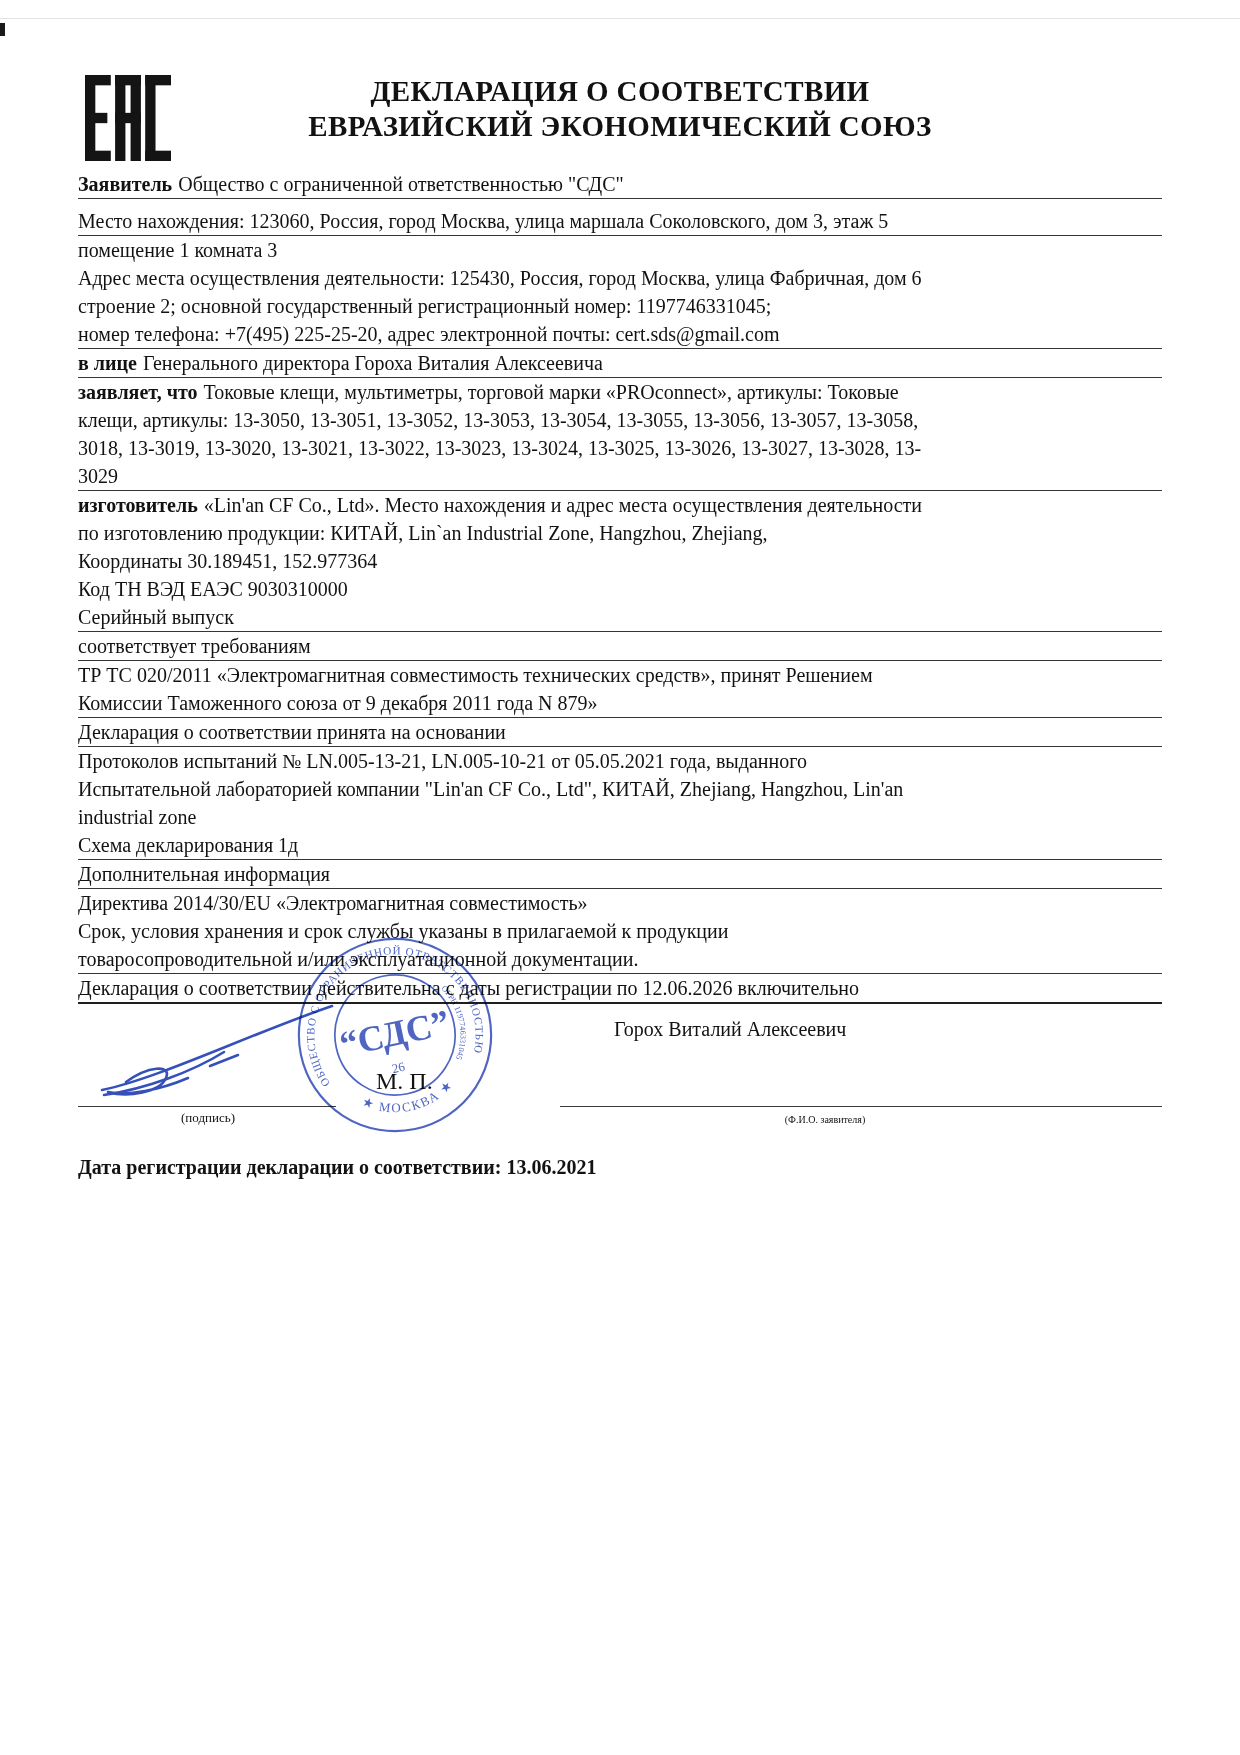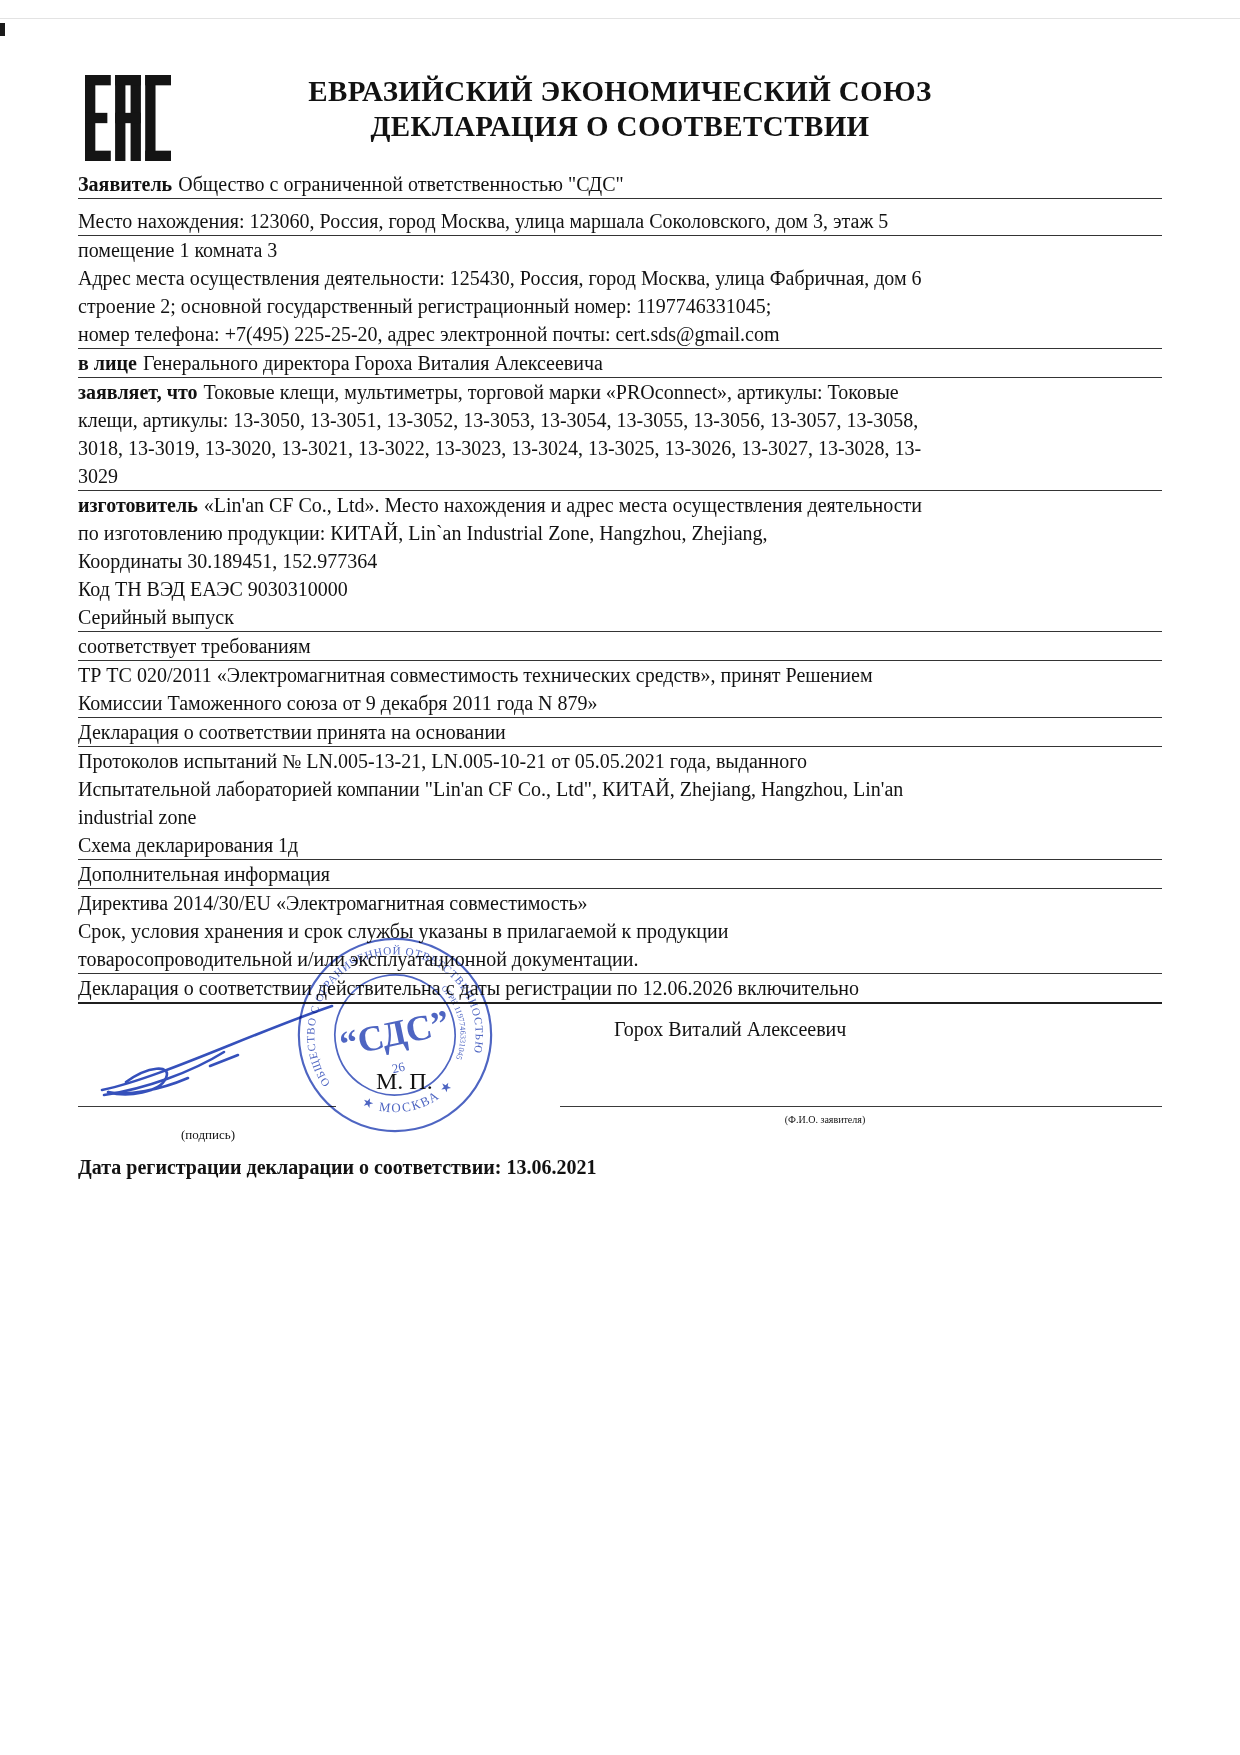--- a/index.html
+++ b/index.html
@@ -20,21 +20,21 @@
   .row { font-size: 20px; line-height: 28px; white-space: nowrap; }
   .ul  { border-bottom: 1.5px solid #343434; }
   .ul2 { border-bottom: 2px solid #1f1f1f; }
   .lbl { font-weight: bold; margin-right: .3em; }
   .hdr { font-weight: normal; }
   .gap8 { margin-top: 8px; }
 
   .sig-area { position: relative; height: 130px; margin-top: 6px; }
   .sig-svg  { position: absolute; left: 12px; top: -16px; mix-blend-mode: multiply; }
   .sig-line { position: absolute; left: 0; top: 96px; width: 258px; border-bottom: 1.5px solid #3a3a3a; }
-  .sig-caption { position: absolute; left: 60px; top: 117px; width: 140px; text-align: center; font-size: 13px; }
+  .sig-caption { position: absolute; left: 60px; top: 100px; width: 140px; text-align: center; font-size: 13px; }
   .mp { position: absolute; left: 298px; top: 58px; font-size: 24px; }
   .stamp { position: absolute; left: 214px; top: -78px; width: 206px; height: 206px; mix-blend-mode: multiply; opacity: .92; }
   .fio-name { position: absolute; left: 536px; top: 8px; font-size: 20px; }
   .fio-line { position: absolute; left: 482px; top: 96px; width: 602px; border-bottom: 1.5px solid #3a3a3a; }
   .fio-caption { position: absolute; left: 482px; top: 104px; width: 530px; text-align: center; font-size: 10px; }
 
   .reg  { font-size: 20px; font-weight: bold; margin-top: 20px; white-space: nowrap; }
   .date { font-size: 20px; font-weight: bold; margin-top: 16px; white-space: nowrap; }
 
   .stamp text { font-family: "Liberation Serif", serif; }
@@ -58,22 +58,22 @@
             <rect x="53" y="0" width="12" height="100"></rect>
             <rect x="35" y="0" width="30" height="12"></rect>
             <rect x="35" y="44" width="30" height="12"></rect>
           <rect x="70" y="0" width="12" height="100"></rect>
             <rect x="70" y="0" width="30" height="12"></rect>
             <rect x="70" y="88" width="30" height="12"></rect>
         </g>
       </svg>
     </div>
     <div class="title">
+      <div>ДЕКЛАРАЦИЯ О СООТВЕТСТВИИ</div>
       <div>ЕВРАЗИЙСКИЙ ЭКОНОМИЧЕСКИЙ СОЮЗ</div>
-      <div>ДЕКЛАРАЦИЯ О СООТВЕТСТВИИ</div>
     </div>
   </header>
 
   <main>
     <div class="row ul"><b class="lbl">Заявитель</b><span>Общество с ограниченной ответственностью "СДС"</span></div>
 
     <div class="row ul gap8"><span>Место нахождения: 123060, Россия, город Москва, улица маршала Соколовского, дом 3, этаж 5</span></div>
     <div class="row"><span>помещение 1 комната 3</span></div>
     <div class="row"><span>Адрес места осуществления деятельности: 125430, Россия, город Москва, улица Фабричная, дом 6</span></div>
     <div class="row"><span>строение 2; основной государственный регистрационный номер: 1197746331045;</span></div>

